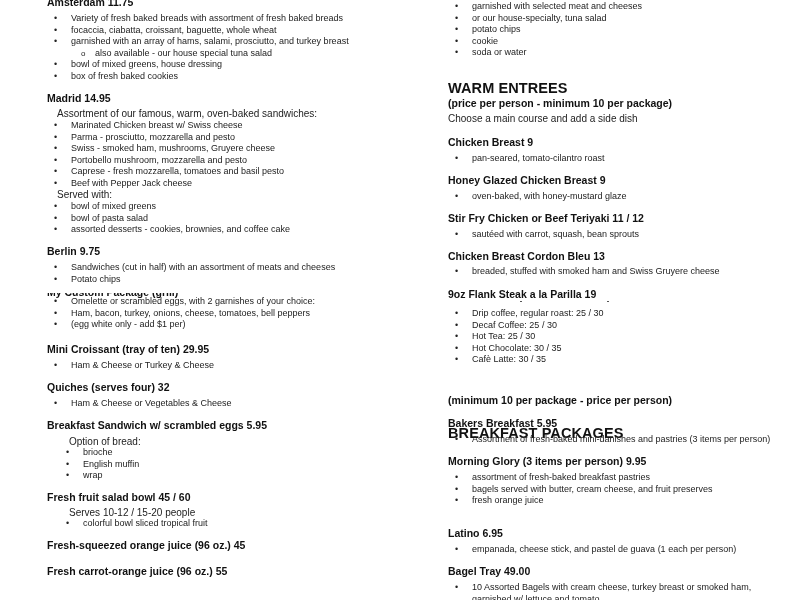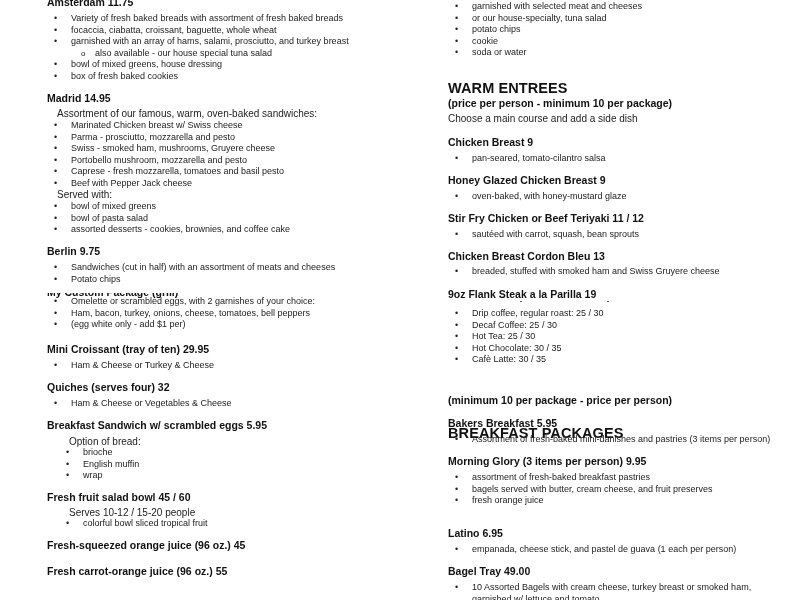--- a/index.html
+++ b/index.html
@@ -101,21 +101,21 @@
   <li>cookie</li>
   <li>soda or water</li>
 </ul>
 
 <div class="abs big" style="left:448px; top:80px;">WARM ENTREES</div>
 <div class="abs sub" style="left:448px; top:97px;">(price per person - minimum 10 per package)</div>
 <div class="abs note" style="left:448px; top:113px;">Choose a main course and add a side dish</div>
 
 <div class="abs h" style="left:448px; top:136px;text-align:right;">Chicken Breast 9</div>
 <ul class="abs" style="left:448px; top:153px;">
-  <li>pan-seared, tomato-cilantro salsa</li>
+  <li>pan-seared, tomato-cilantro roast</li>
 </ul>
 <div class="abs h" style="left:448px; top:174px;">Honey Glazed Chicken Breast 9</div>
 <ul class="abs" style="left:448px; top:191px;">
   <li>oven-baked, with honey-mustard glaze</li>
 </ul>
 <div class="abs h" style="left:448px; top:212px;">Stir Fry Chicken or Beef Teriyaki 11 / 12</div>
 <ul class="abs" style="left:448px; top:229px;">
   <li>sautéed with carrot, squash, bean sprouts</li>
 </ul>
 <div class="abs h" style="left:448px; top:250px;">Chicken Breast Cordon Bleu 13</div>

